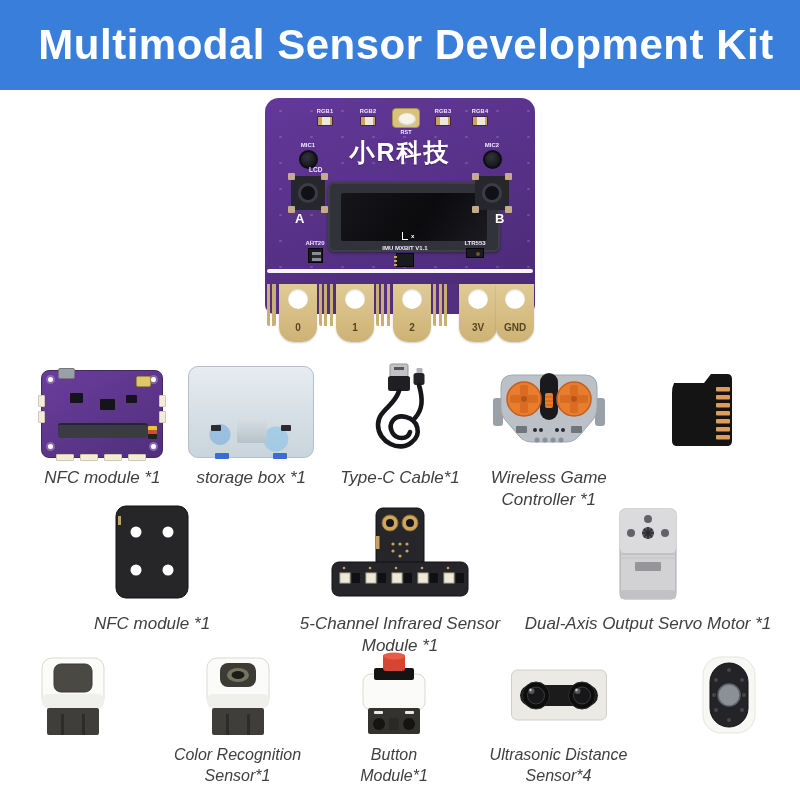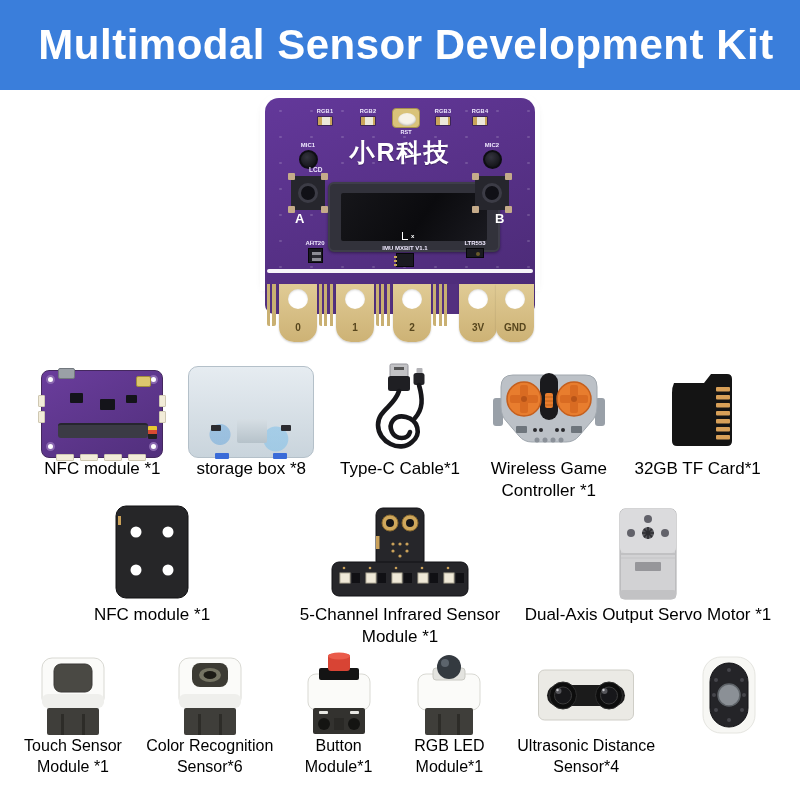--- a/index.html
+++ b/index.html
@@ -83,21 +83,21 @@
 
   
   .row { position:absolute; left:28px; right:28px; display:flex; }
   .row3 { left:12px; right:12px; justify-content:space-between; }
   .item { flex:1 1 0; display:flex; flex-direction:column; align-items:center; }
   .row3 .item { flex:0 0 auto; }
   .item-img { display:flex; align-items:flex-end; justify-content:center; }
   .row1 .item-img { height:102px; }
   .row2 .item-img { height:104px; }
   .row3 .item-img { height:86px; }
-  .item-label { text-align:center; font-size:17px; line-height:1.3; color:#000000; }
+  .item-label { margin-top:9px; text-align:center; font-size:17px; line-height:1.3; color:#404040;font-style:italic; }
   .row3 .item-label { font-size:16px; }
 
   
   .xboard { position:relative; width:122px; height:88px; background:linear-gradient(150deg,#6a3d9c,#512f7c); border:1px solid #44285f; border-radius:8px; }
   .xboard i { position:absolute; }
   .xb-hole { width:9px; height:9px; background:#fff; border:2px solid #8a68b0; border-radius:50%; }
   .xb-usb { left:16px; top:-3px; width:17px; height:11px; background:#9aa0a6; border:1px solid #72787e; border-radius:2px; }
   .xb-gold { left:94px; top:5px; width:15px; height:11px; background:#dcc66e; border:1px solid #a08c3c; border-radius:2px; }
   .xb-slot { left:16px; top:52px; width:90px; height:15px; background:#3b3b45; border-radius:3px; border-top:2px solid #26262e; }
   .xb-chip { background:#14141a; border-radius:1px; }
@@ -271,21 +271,21 @@
     <div class="item">
       <div class="item-img">
         <div class="sbox">
           <div class="sbox-mid"></div>
           <i class="sbox-handle" style="left:22px"></i>
             <i class="sbox-handle" style="right:22px"></i>
           <i class="sbox-clip" style="left:26px"></i>
             <i class="sbox-clip" style="right:26px"></i>
         </div>
       </div>
-      <div class="item-label">storage box *8</div>
+      <div class="item-label">storage box *1</div>
     </div>
 
     <div class="item">
       <div class="item-img">
         <svg width="72" height="96" viewBox="0 0 72 96">
           <rect x="26" y="2" width="18" height="13" rx="1.5" fill="#c2c2c5" stroke="#93939a"></rect>
           <rect x="30" y="5" width="10" height="3" fill="#555"></rect>
           <rect x="24" y="14" width="22" height="15" rx="2.5" fill="#1f1f23"></rect>
           <rect x="52.5" y="6" width="6" height="6" rx="1" fill="#b2b2b6"></rect>
           <rect x="49.5" y="11" width="11" height="12" rx="2.5" fill="#232327"></rect>
@@ -336,21 +336,20 @@
           <path d="M20,11 h30 l7,-9 h16 q5,0 5,5 v62 q0,5 -5,5 h-50 q-5,0 -5,-5 v-48 q0,-6 2,-10 z" fill="#141414"></path>
           <rect x="62" y="15" width="14" height="4.5" rx="1" fill="#d8a058"></rect>
           <rect x="62" y="23" width="14" height="4.5" rx="1" fill="#d8a058"></rect>
           <rect x="62" y="31" width="14" height="4.5" rx="1" fill="#d8a058"></rect>
           <rect x="62" y="39" width="14" height="4.5" rx="1" fill="#d8a058"></rect>
           <rect x="62" y="47" width="14" height="4.5" rx="1" fill="#d8a058"></rect>
           <rect x="62" y="55" width="14" height="4.5" rx="1" fill="#d8a058"></rect>
           <rect x="62" y="63" width="14" height="4.5" rx="1" fill="#d8a058"></rect>
         </svg>
       </div>
-      <div class="item-label">32GB TF Card*1</div>
     </div>
   </div>
 
   <div class="row row2" style="top:500px">
 
     <div class="item">
       <div class="item-img" style="padding-bottom:4px">
         <svg width="76" height="96" viewBox="0 0 76 96">
           <rect x="2" y="2" width="72" height="92" rx="10" fill="#262628" stroke="#101012"></rect>
           <circle cx="22" cy="28" r="5.5" fill="#fff"></circle>
@@ -429,71 +428,56 @@
       <div class="item-img">
         <svg width="64" height="80" viewBox="0 0 64 80">
           <rect x="1" y="2" width="62" height="50" rx="10" fill="#fbfbf9" stroke="#d9d9d3"></rect>
           <rect x="1" y="38" width="62" height="14" rx="6" fill="#efefec"></rect>
           <rect x="13" y="8" width="38" height="28" rx="7" fill="#4a4944" stroke="#3a3936"></rect>
           <rect x="6" y="52" width="52" height="27" rx="2" fill="#3f3e3a"></rect>
           <rect x="20" y="58" width="3" height="21" fill="#2d2c28"></rect>
           <rect x="41" y="58" width="3" height="21" fill="#2d2c28"></rect>
         </svg>
       </div>
-      <div class="item-label">Touch Sensor Module *1</div>
     </div>
 
     <div class="item" style="width:142px">
       <div class="item-img">
         <svg width="64" height="80" viewBox="0 0 64 80">
           <rect x="1" y="2" width="62" height="50" rx="10" fill="#fbfbf9" stroke="#d9d9d3"></rect>
           <rect x="1" y="38" width="62" height="14" rx="6" fill="#efefec"></rect>
           <rect x="14" y="7" width="36" height="24" rx="8" fill="#3c3b34"></rect>
           <ellipse cx="32" cy="19" rx="11" ry="7" fill="#757463"></ellipse>
           <ellipse cx="32" cy="19" rx="6.5" ry="4" fill="#1c1b15"></ellipse>
           <rect x="6" y="52" width="52" height="27" rx="2" fill="#3f3e3a"></rect>
           <rect x="20" y="58" width="3" height="21" fill="#2d2c28"></rect>
           <rect x="41" y="58" width="3" height="21" fill="#2d2c28"></rect>
         </svg>
       </div>
-      <div class="item-label">Color Recognition Sensor*6</div>
+      <div class="item-label">Color Recognition Sensor*1</div>
     </div>
 
     <div class="item" style="width:106px">
       <div class="item-img">
         <svg width="64" height="84" viewBox="0 0 64 84">
           <rect x="1" y="22" width="62" height="36" rx="8" fill="#fbfbf9" stroke="#d9d9d3"></rect>
           <rect x="12" y="16" width="40" height="12" rx="2" fill="#141414"></rect>
           <rect x="21" y="2" width="22" height="17" rx="3" fill="#d84434"></rect>
           <ellipse cx="32" cy="4" rx="11" ry="3.5" fill="#ea5b4a"></ellipse>
           <rect x="6" y="56" width="52" height="26" rx="2" fill="#33322f"></rect>
           <rect x="12" y="59" width="9" height="3" rx="1" fill="#e8e8e4"></rect>
           <rect x="43" y="59" width="9" height="3" rx="1" fill="#e8e8e4"></rect>
           <circle cx="17" cy="72" r="6" fill="#141412"></circle>
           <circle cx="47" cy="72" r="6" fill="#141412"></circle>
           <rect x="27" y="66" width="10" height="12" fill="#2a2926"></rect>
         </svg>
       </div>
       <div class="item-label">Button Module*1</div>
     </div>
 
-    <div class="item" style="width:106px">
-      <div class="item-img">
-        <svg width="64" height="82" viewBox="0 0 64 82">
-          <rect x="1" y="20" width="62" height="36" rx="8" fill="#fbfbf9" stroke="#d9d9d3"></rect>
-          <rect x="16" y="14" width="32" height="12" rx="3" fill="#e3e3df" stroke="#c9c9c3"></rect>
-          <circle cx="32" cy="13" r="12" fill="#343a40"></circle>
-          <circle cx="28" cy="9" r="4" fill="#5c646c"></circle>
-          <rect x="8" y="54" width="48" height="27" rx="2" fill="#3f3e3a"></rect>
-          <rect x="21" y="60" width="3" height="21" fill="#2d2c28"></rect>
-          <rect x="40" y="60" width="3" height="21" fill="#2d2c28"></rect>
-        </svg>
-      </div>
-      <div class="item-label">RGB LED Module*1</div>
-    </div>
 
     <div class="item" style="width:158px">
       <div class="item-img" style="padding-bottom:14px">
         <svg width="98" height="54" viewBox="0 0 98 54">
           <rect x="1.5" y="2" width="95" height="50" rx="6" fill="#ebeae5" stroke="#cfcec7"></rect>
           <rect x="10" y="17" width="78" height="21" rx="10.5" fill="#1b1b1b"></rect>
           <circle cx="26" cy="27.5" r="13.5" fill="#0d0d0d" stroke="#2e2e2e"></circle>
           <circle cx="26" cy="27.5" r="8.5" fill="#17171a" stroke="#3c3c3c"></circle>
           <circle cx="21.5" cy="23" r="3" fill="#55555a"></circle>
           <circle cx="20.5" cy="22" r="1.2" fill="#c9c9cc"></circle>

